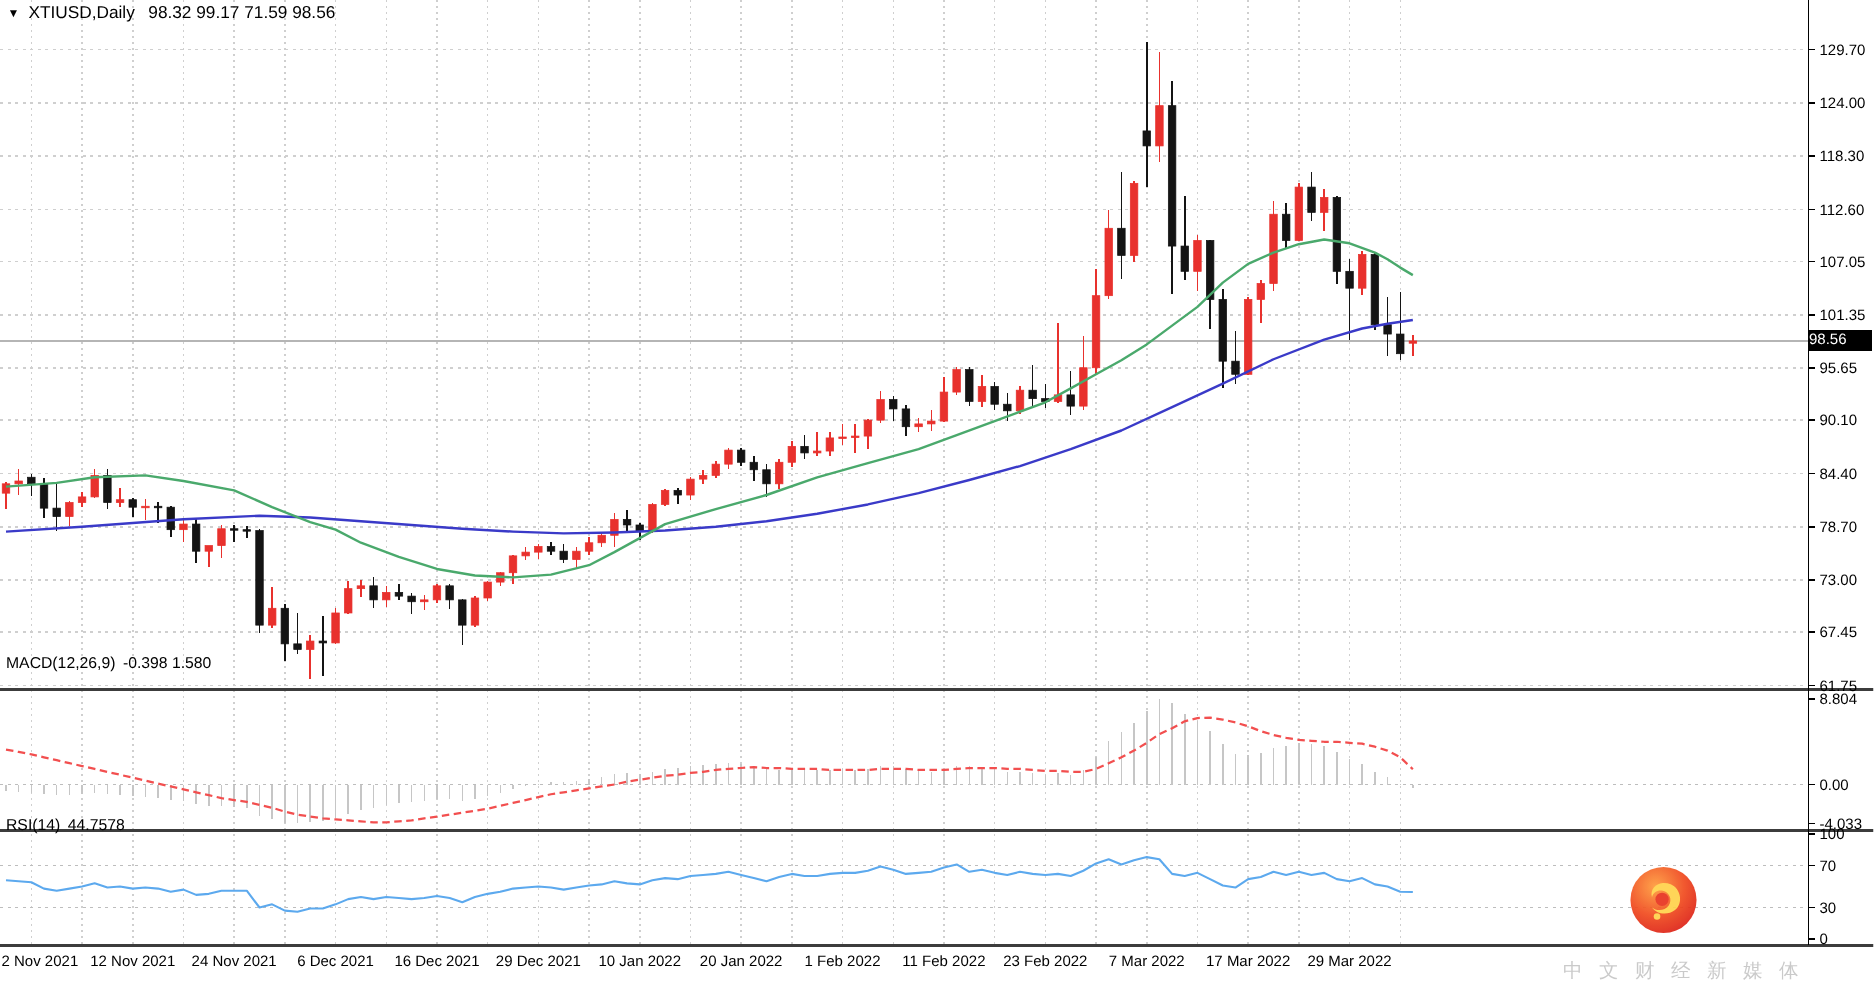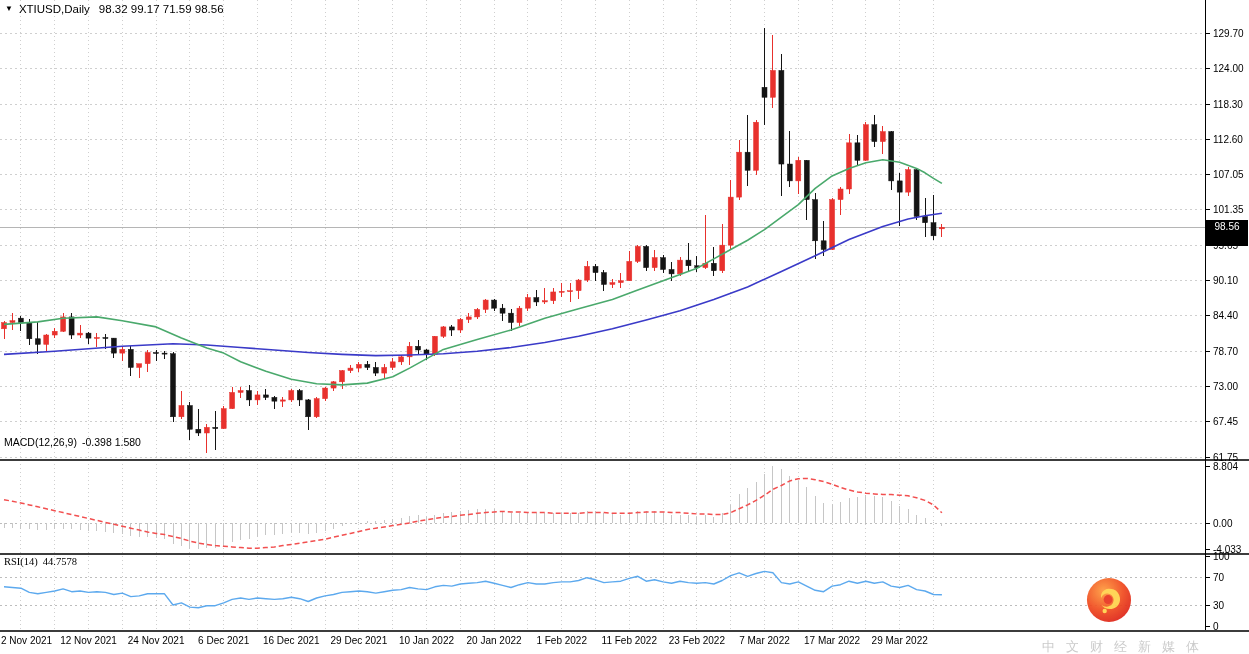--- a/index.html
+++ b/index.html
@@ -12,25 +12,25 @@
   .legend-main{
     position:absolute;left:5px;top:3px;z-index:4;display:flex;align-items:center;
     font-size:11.5px;color:#000;letter-spacing:0;white-space:nowrap;
   }
   .legend-main .tri{font-size:8px;margin-right:6px;position:relative;top:-1px;}
   .legend-main .ohlc{margin-left:9px;}
   .legend-sub{
     position:absolute;left:4px;z-index:4;font-size:10.5px;color:#000;white-space:nowrap;
   }
   .legend-macd{top:436px;}
-  .legend-rsi{top:556px;font-family:Liberation Serif, serif;}
+  .legend-rsi{top:544px;}
   .legend-sub .vals{margin-left:5px;}
   .price-badge{
-    position:absolute;left:1206px;top:220px;width:42px;height:26px;z-index:4;
-    background:#000;color:#fff;font-size:10px;line-height:14px;text-align:center;
+    position:absolute;left:1206px;top:220px;width:42px;height:14px;z-index:4;
+    background:#000;color:#fff;font-size:10px;line-height:14px;
   }
   .watermark{
     position:absolute;left:1086px;top:577px;width:170px;z-index:5;pointer-events:none;
   }
   .wm-top{display:flex;align-items:flex-start;}
   .wm-logo{width:46px;height:46px;flex:0 0 46px;opacity:.92;}
   .wm-text{margin-left:4px;}
   .wm-brand{
     font-size:31px;font-weight:bold;line-height:34px;color:rgba(118,118,118,.55);
     letter-spacing:1px;white-space:nowrap;

